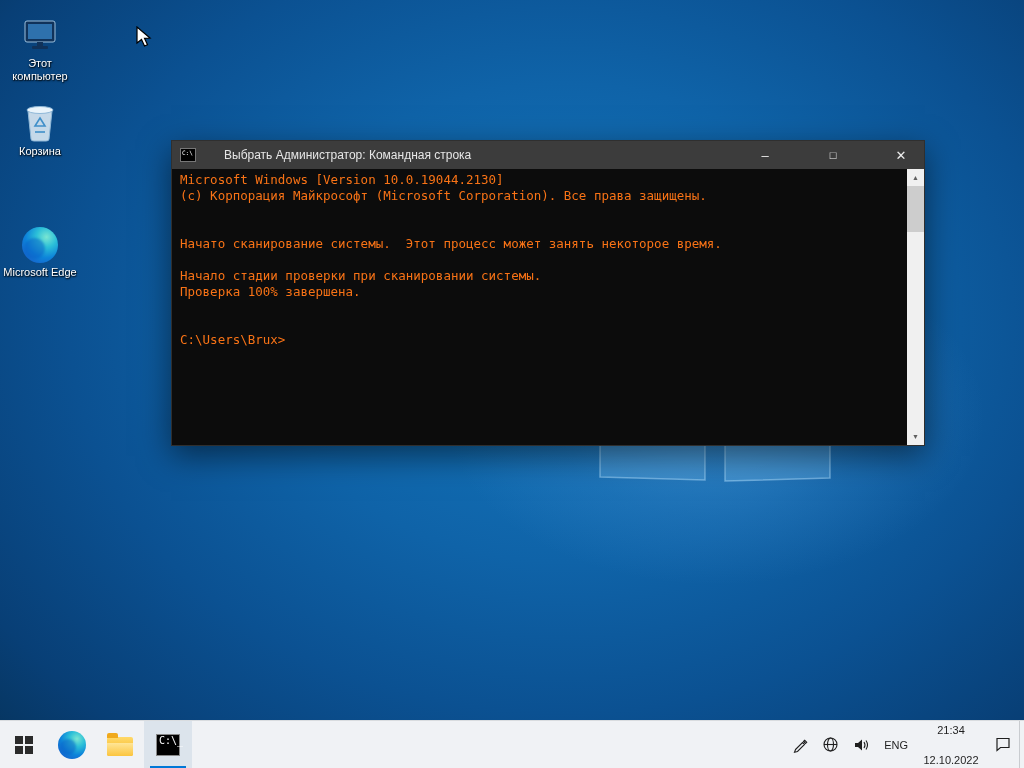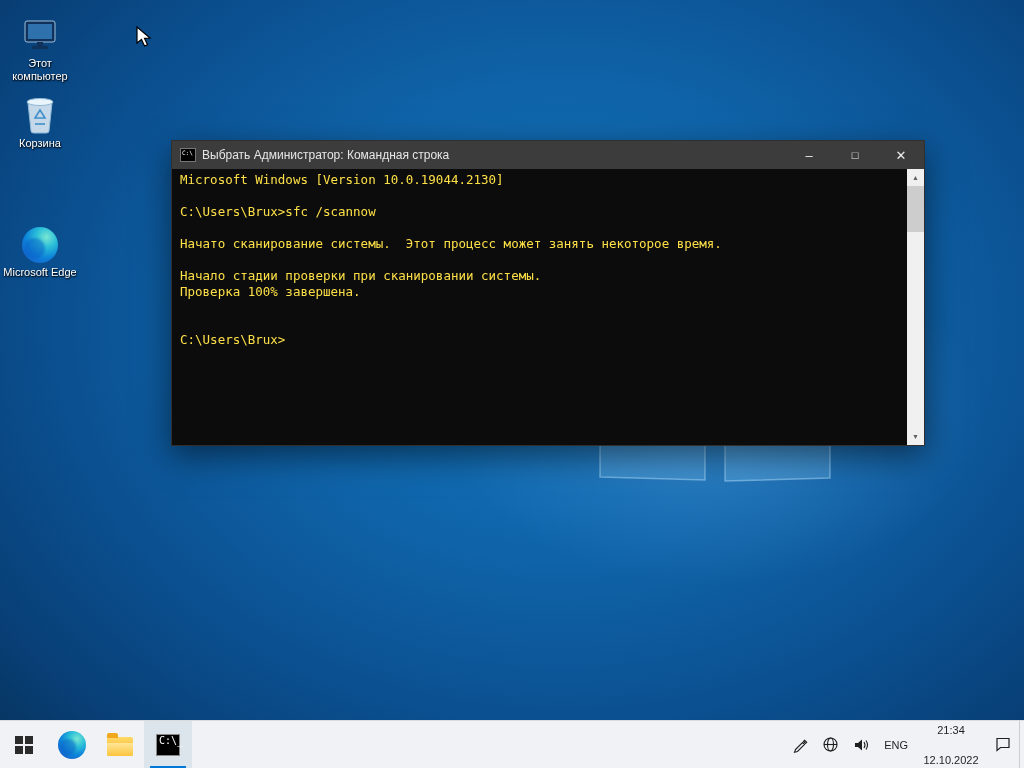--- a/index.html
+++ b/index.html
@@ -28,38 +28,38 @@
   }
   .edge-small { width:28px; height:28px; }
 
   
   .cmd-window {
     position:absolute; left:171px; top:140px; width:754px; height:306px;
     border:1px solid #2f2f2f; box-shadow:0 10px 30px rgba(0,0,0,.5);
     display:flex; flex-direction:column; background:#0c0c0c;
   }
   .titlebar {
-    height:28px; background:#3c3c3c; display:flex; align-items:center; flex:0 0 28px;
+    height:28px; background:#3c3c3c; display:flex; align-items:center; flex:0 0 28px;gap:22px;
   }
   .titlebar-icon {
     width:16px; height:14px; margin:0 6px 0 8px; background:#000; border:1px solid #777;
     color:#fff; font-family:"DejaVu Sans Mono",monospace; font-size:6px; line-height:6px; padding:1px;
   }
   .titlebar-text { color:#e6e6e6; font-size:12px; flex:1 1 auto; white-space:nowrap; overflow:hidden; }
   .win-btn {
     width:46px; height:28px; display:flex; align-items:center; justify-content:center;
     color:#ededed; font-size:13px; cursor:pointer;
   }
   .win-btn.max { font-size:11px; }
   .console {
     position:relative; flex:1 1 auto; background:#0c0c0c; overflow:hidden;
   }
   .console-text {
     position:absolute; left:0; right:17px; top:0; bottom:0; padding:3px 0 12px 8px;
-    color:#fde047; font-family:"DejaVu Sans Mono","Liberation Mono",monospace;
+    color:#f97316; font-family:"DejaVu Sans Mono","Liberation Mono",monospace;
     font-size:12.5px; line-height:16px;
   }
   .console-line { white-space:pre; height:16px; }
   .scrollbar {
     position:absolute; right:0; top:0; bottom:0; width:17px; background:#f0f0f0;
     display:flex; flex-direction:column; align-items:center;
   }
   .sb-arrow { width:17px; height:17px; display:flex; align-items:center; justify-content:center; color:#606060; font-size:7px; flex:0 0 17px; }
   .sb-thumb { width:17px; height:46px; background:#cdcdcd; flex:0 0 46px; }
   .sb-track { flex:1 1 auto; }
@@ -117,21 +117,21 @@
       <svg width="40" height="36" viewBox="0 0 40 36">
         <rect x="5" y="3" width="30" height="21" rx="2" fill="#10325a" stroke="#9cc0dd" stroke-width="1"></rect>
         <rect x="8" y="6" width="24" height="15" fill="#2e71ad"></rect>
         <rect x="17" y="24" width="6" height="4" fill="#10325a"></rect>
         <rect x="12" y="28" width="16" height="3" rx="1" fill="#10325a"></rect>
       </svg>
     </div>
     <div class="di-label">Этот компьютер</div>
   </div>
 
-  <div class="desktop-icon" style="top:92px">
+  <div class="desktop-icon" style="top:100px">
     <div class="di-art">
       <svg width="34" height="40" viewBox="0 0 34 40">
         <path d="M5 9 L8 37 Q8 39 11 39 L23 39 Q26 39 26 37 L29 9 Z" fill="rgba(230,242,250,0.85)" stroke="#8fb8d8" stroke-width="1"></path>
         <ellipse cx="17" cy="8" rx="13" ry="3.5" fill="#eaf4fb" stroke="#8fb8d8" stroke-width="1"></ellipse>
         <path d="M17 16 l5 8 h-10 z" fill="none" stroke="#3f8fc9" stroke-width="1.6"></path>
         <path d="M12 30 h10" stroke="#3f8fc9" stroke-width="1.6"></path>
       </svg>
     </div>
     <div class="di-label">Корзина</div>
   </div>
@@ -147,22 +147,22 @@
     <div class="titlebar">
       <div class="titlebar-icon">C:\</div>
       <div class="titlebar-text">Выбрать Администратор: Командная строка</div>
       <div class="win-btn">–</div>
       <div class="win-btn max">□</div>
       <div class="win-btn">✕</div>
     </div>
     <div class="console">
       <div class="console-text">
           <div class="console-line">Microsoft Windows [Version 10.0.19044.2130]</div>
-          <div class="console-line">&nbsp;</div>
-          <div class="console-line">C:\Users\Brux&gt;sfc /scannow</div>
+          <div class="console-line">(c) Корпорация Майкрософт (Microsoft Corporation). Все права защищены.</div>
+          <div class="console-line">&nbsp;</div>
           <div class="console-line">&nbsp;</div>
           <div class="console-line">Начато сканирование системы.  Этот процесс может занять некоторое время.</div>
           <div class="console-line">&nbsp;</div>
           <div class="console-line">Начало стадии проверки при сканировании системы.</div>
           <div class="console-line">Проверка 100% завершена.</div>
           <div class="console-line">&nbsp;</div>
           <div class="console-line">&nbsp;</div>
           <div class="console-line">C:\Users\Brux&gt;</div>
         </div>
       <div class="scrollbar">

